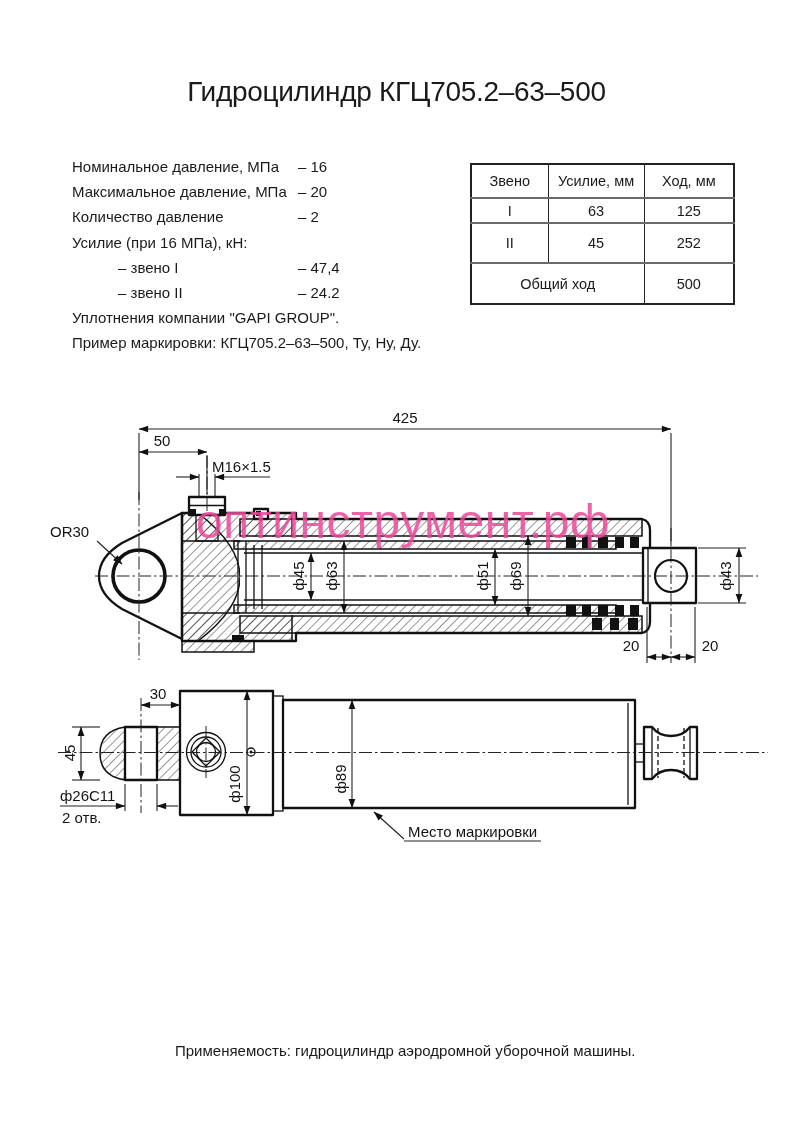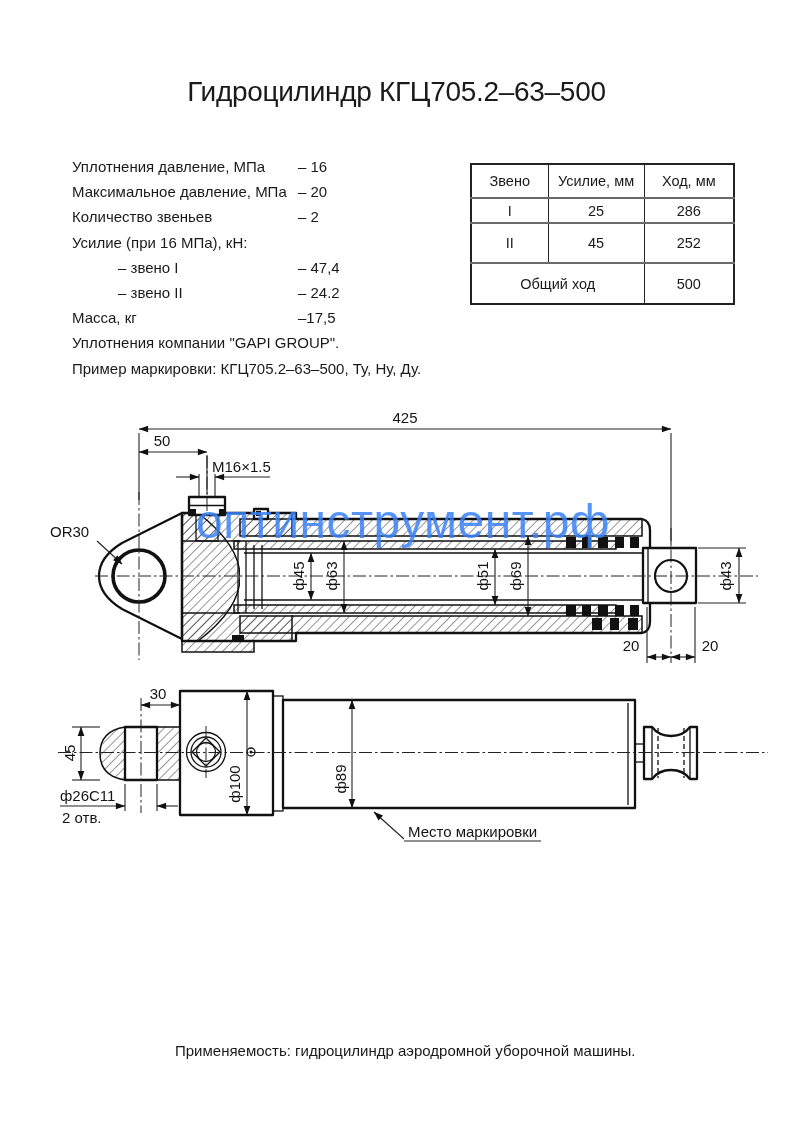--- a/index.html
+++ b/index.html
@@ -13,66 +13,65 @@
   .srow.ind{padding-left:46px;}
   .srow .val{position:absolute;left:226px;top:0;}
   #spec-table{position:absolute;top:163px;left:470px;z-index:2;
               border-collapse:collapse;table-layout:fixed;font-size:14.5px;
               border:2.2px solid #222;}
   #spec-table td{border-left:1.8px solid #222;border-top:2px solid #6a6a6a;
                  text-align:center;vertical-align:middle;padding:0;}
   #spec-table tr.hdr td{border-top:none;margin-left:24px;}
   #spec-table td:first-child{border-left:none;}
   #watermark{top:494px;left:196px;font-size:48px;font-weight:500;
-             color:#3b82f6;opacity:.85;letter-spacing:.5px;z-index:5;
+             color:#ec4899;opacity:.85;letter-spacing:.5px;z-index:5;
              white-space:nowrap;}
   #footnote{top:1042px;left:175px;font-size:15px;z-index:2;}
   #drawing{position:absolute;top:0;left:0;z-index:1;}
   #drawing text{font-family:"Liberation Sans",sans-serif;font-size:15px;fill:#141414;}
   .ol{stroke:#111;stroke-width:2.3;fill:none;stroke-linejoin:round;}
   .olw{stroke:#111;stroke-width:2.3;fill:#fff;stroke-linejoin:round;}
   .thin{stroke:#111;stroke-width:1.3;fill:none;}
   .dim{stroke:#222;stroke-width:1.1;fill:none;}
   .cl{stroke:#222;stroke-width:1;stroke-dasharray:13 3 2.5 3;fill:none;}
   .hz{fill:url(#h);stroke:#111;stroke-width:1.5;}
   .seal{fill:#111;stroke:none;}
 </style>
 </head>
 <body>
 
 <div id="title" class="abs">Гидроцилиндр КГЦ705.2–63–500</div>
 
 <div id="specs" class="abs">
-  <div class="srow"><span>Уплотнения давление, МПа</span><span class="val">– 16</span></div>
+  <div class="srow"><span>Номинальное давление, МПа</span><span class="val">– 16</span></div>
   <div class="srow"><span>Максимальное давление, МПа</span><span class="val">– 20</span></div>
-  <div class="srow"><span>Количество звеньев</span><span class="val">– 2</span></div>
+  <div class="srow"><span>Количество давление</span><span class="val">– 2</span></div>
   <div class="srow"><span>Усилие (при 16 МПа), кН:</span><span class="val"></span></div>
   <div class="srow ind"><span>– звено I</span><span class="val">– 47,4</span></div>
   <div class="srow ind"><span>– звено II</span><span class="val">– 24.2</span></div>
-  <div class="srow"><span>Масса, кг</span><span class="val">–17,5</span></div>
   <div class="srow"><span>Уплотнения компании "GAPI GROUP".</span></div>
   <div class="srow"><span>Пример маркировки: КГЦ705.2–63–500, Ту, Ну, Ду.</span></div>
 </div>
 
 <table id="spec-table">
   <colgroup>
       <col style="width:77px">
       <col style="width:96px">
       <col style="width:90px">
     </colgroup>
   <tbody>
       <tr class="hdr" style="height:34px">
     <td>Звено</td>
     <td>Усилие, мм</td>
     <td>Ход, мм</td>
   </tr>
   <tr style="height:25px">
     <td>I</td>
-    <td>25</td>
-    <td>286</td>
+    <td>63</td>
+    <td>125</td>
   </tr>
   <tr style="height:40px">
     <td>II</td>
     <td>45</td>
     <td>252</td>
   </tr>
   <tr style="height:41px">
     <td colspan="2">Общий ход</td>
     <td>500</td>
   </tr>

